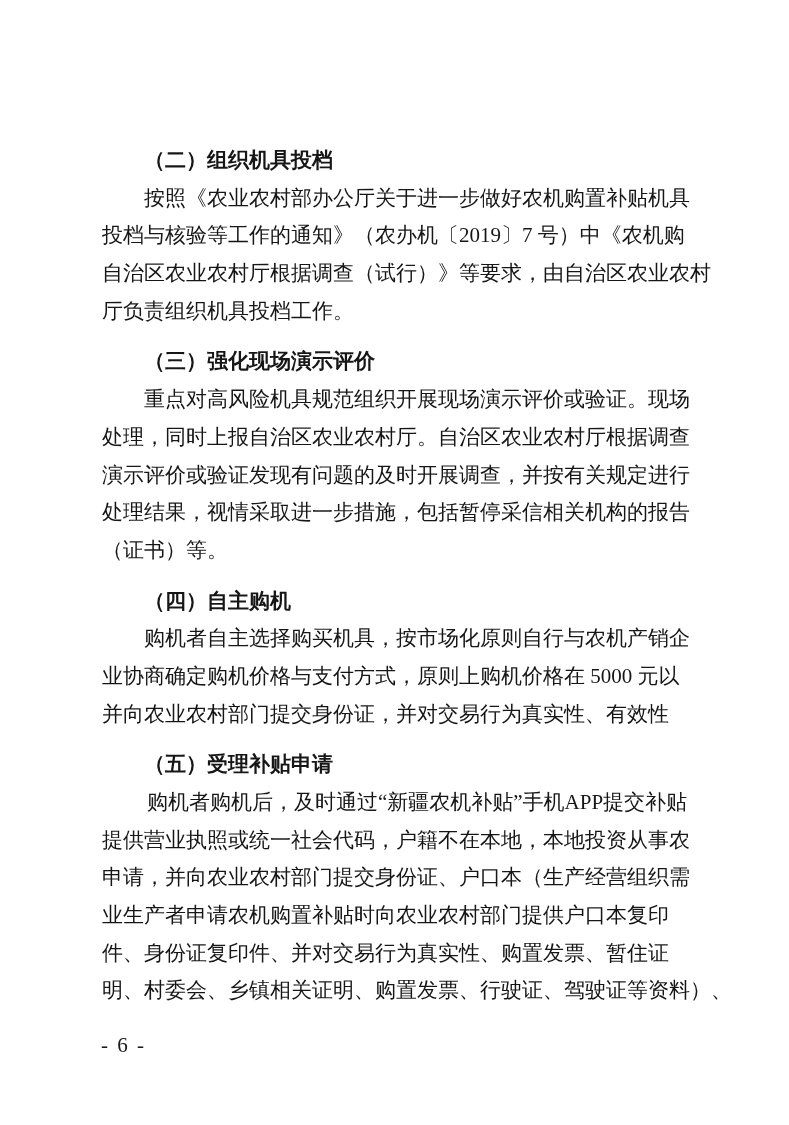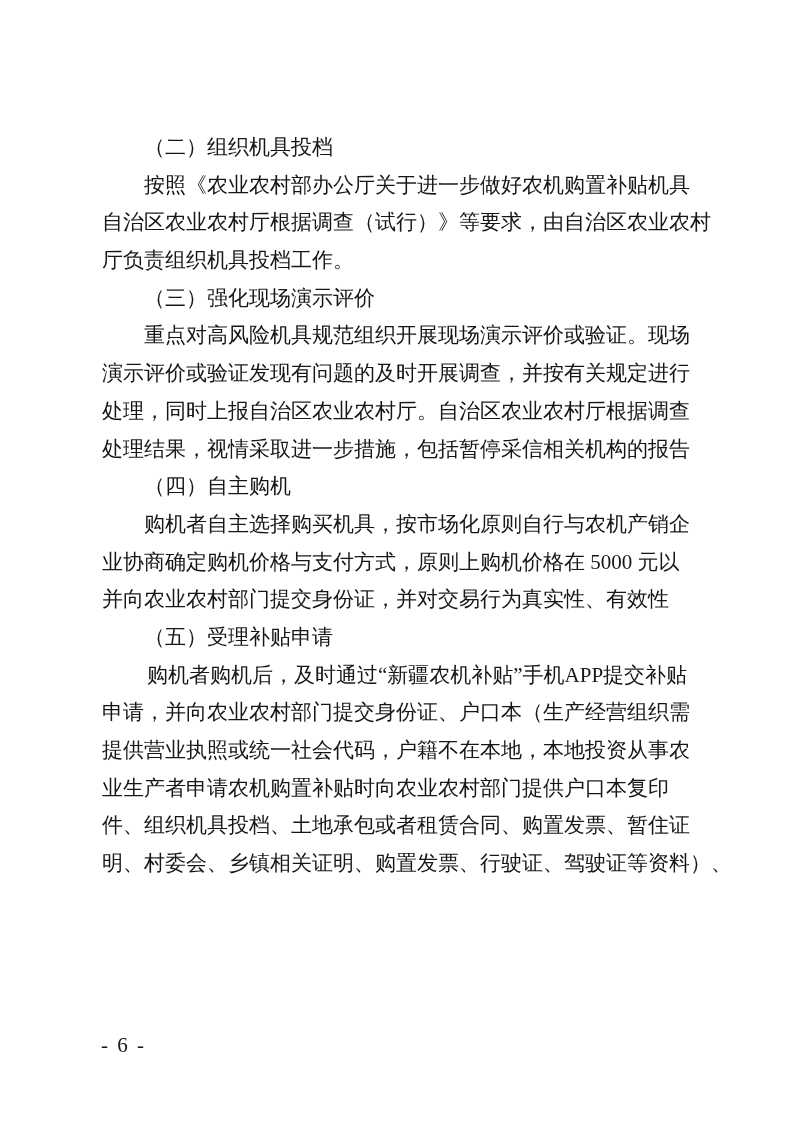--- a/index.html
+++ b/index.html
@@ -26,22 +26,23 @@
     top: 129px;
     width: 588px;
   }
   .line {
     font-size: 21px;
     line-height: 37.7px;
     height: 37.7px;
     white-space: nowrap;
   }
   .line.heading {
-    font-weight: normal;
+    font-weight: bold;
     text-indent: 2em;
+    margin-top: 13px;
   }
   .line.first {
     text-indent: 2em;
     text-align: center;
   }
   .page-number {
     position: absolute;
     left: 101px;
     top: 1031px;
     font-size: 21px;
@@ -52,45 +53,47 @@
 </style>
 </head>
 <body>
 
 <div class="page">
   <div class="content">
 
     <div class="sec">
       <div class="line heading">（二）组织机具投档</div>
       <div class="line first">按照《农业农村部办公厅关于进一步做好农机购置补贴机具</div>
+      <div class="line">投档与核验等工作的通知》（农办机〔2019〕7 号）中《农机购</div>
       <div class="line">自治区农业农村厅根据调查（试行）》等要求，由自治区农业农村</div>
       <div class="line">厅负责组织机具投档工作。</div>
     </div>
 
     <div class="sec">
       <div class="line heading">（三）强化现场演示评价</div>
       <div class="line first">重点对高风险机具规范组织开展现场演示评价或验证。现场</div>
+      <div class="line">处理，同时上报自治区农业农村厅。自治区农业农村厅根据调查</div>
       <div class="line">演示评价或验证发现有问题的及时开展调查，并按有关规定进行</div>
-      <div class="line">处理，同时上报自治区农业农村厅。自治区农业农村厅根据调查</div>
       <div class="line">处理结果，视情采取进一步措施，包括暂停采信相关机构的报告</div>
+      <div class="line">（证书）等。</div>
     </div>
 
     <div class="sec">
       <div class="line heading">（四）自主购机</div>
       <div class="line first">购机者自主选择购买机具，按市场化原则自行与农机产销企</div>
       <div class="line">业协商确定购机价格与支付方式，原则上购机价格在 5000 元以</div>
       <div class="line">并向农业农村部门提交身份证，并对交易行为真实性、有效性</div>
     </div>
 
     <div class="sec">
       <div class="line heading">（五）受理补贴申请</div>
       <div class="line first">购机者购机后，及时通过“新疆农机补贴”手机APP提交补贴</div>
+      <div class="line">提供营业执照或统一社会代码，户籍不在本地，本地投资从事农</div>
       <div class="line">申请，并向农业农村部门提交身份证、户口本（生产经营组织需</div>
-      <div class="line">提供营业执照或统一社会代码，户籍不在本地，本地投资从事农</div>
       <div class="line">业生产者申请农机购置补贴时向农业农村部门提供户口本复印</div>
-      <div class="line">件、组织机具投档、土地承包或者租赁合同、购置发票、暂住证</div>
+      <div class="line">件、身份证复印件、并对交易行为真实性、购置发票、暂住证</div>
       <div class="line">明、村委会、乡镇相关证明、购置发票、行驶证、驾驶证等资料）、</div>
     </div>
 
   </div>
 
   <div class="page-number">- 6 -</div>
 </div>
 
 </body></html>

